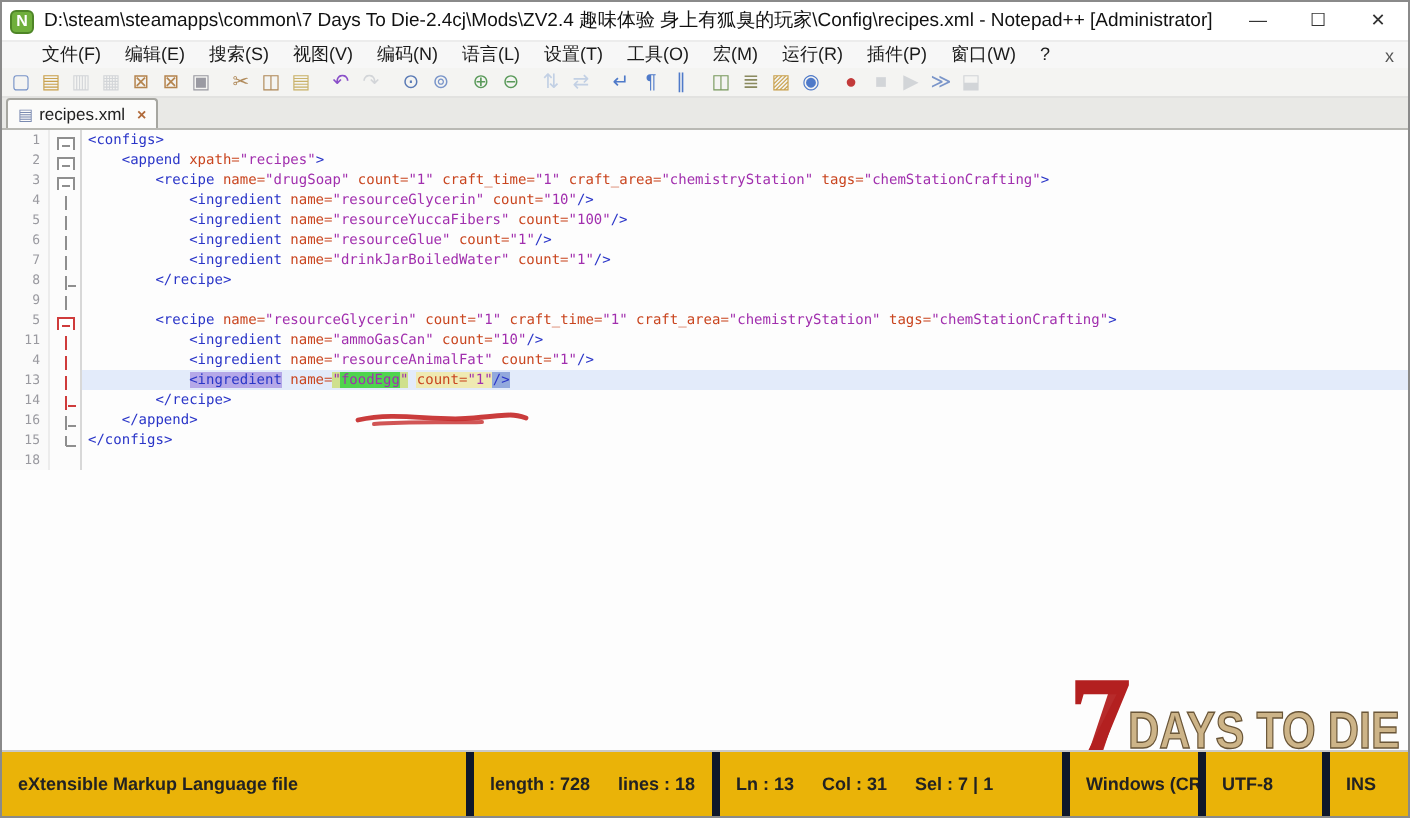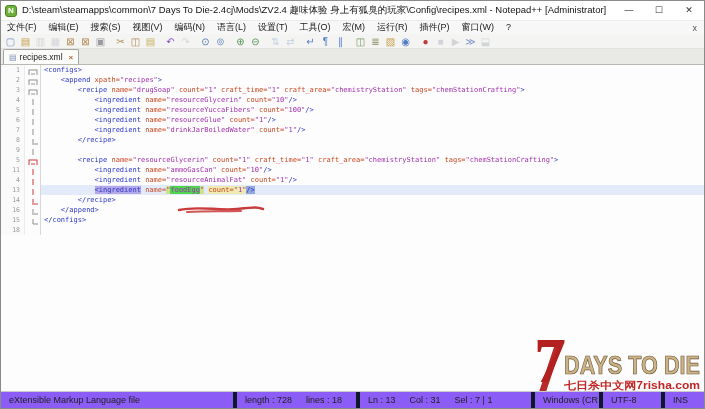--- a/index.html
+++ b/index.html
@@ -8,21 +8,21 @@
          font-family:"Liberation Sans", sans-serif; border:1px solid #8a8a8a; }
 
   
   .titlebar { height:20px; background:#ffffff; display:flex; align-items:center; border-bottom:1px solid #ececec; }
   .app-icon { width:12px; height:12px; margin:0 5px 0 4px; background:#6faf3c; border:1px solid #4e8527;
               border-radius:3px; color:#fff; font-size:8px; font-weight:bold; line-height:10px; text-align:center; }
   .title-text { flex:1; font-size:9.5px; color:#111; white-space:nowrap; overflow:hidden; }
   .win-btn { width:30px; height:19px; text-align:center; font-size:9px; color:#333; line-height:19px; }
 
   
-  .menubar { height:13px; background:#f7f7f7; display:flex; align-items:center; font-size:9px; color:#1a1a1a; }
+  .menubar { height:13px; background:#f7f7f7; display:flex; align-items:center; font-size:9px; color:#1a1a1a;padding-left:14px; }
   .menu-item { padding:0 6px; height:13px; line-height:13px; white-space:nowrap; }
   .menu-close { margin-left:auto; padding:0 7px; color:#555; font-size:9px; }
 
   
   .toolbar { height:15px; background:#f4f4f2; border-bottom:1px solid #e2e2e0; display:flex; align-items:center; padding-left:2px; }
   .tb-icon { width:13px; height:13px; margin:0 1px; font-size:10px; line-height:13px; text-align:center; }
   .tb-icon.sep { margin-left:6px; }
   .tb-icon.disabled { opacity:.55; }
 
   
@@ -38,22 +38,22 @@
   .ln { width:24px; text-align:right; padding-right:4px; font-family:"DejaVu Sans Mono",monospace;
         font-size:6.5px; line-height:10px; color:#9a9aa0; background:#fafafa; border-right:1px solid #ececec; }
   .fold { width:16px; border-right:1px solid #d8d8d8; background:#fcfcfc; }
   .txt { flex:1; white-space:pre; font-family:"DejaVu Sans Mono",monospace; font-size:7px; line-height:10px; color:#3a3a3a; padding-left:3px; }
   .row.hl .txt { background:#e3ebfa; }
   .tok-tag  { color:#2a35c8;text-align:right; }
   .tok-attr { color:#c9451f; }
   .tok-val  { color:#a12fae; }
 
   
-  .statusbar { position:absolute; left:0; right:0; bottom:0; height:17px; background:#8b5cf6; border-top:1px solid #c9c9c9;
-               display:flex; align-items:center; font-size:9px; color:#222; }
+  .statusbar { position:absolute; left:0; right:0; bottom:0; height:33px; background:#eab308; border-top:1px solid #c9c9c9;
+               display:flex; align-items:center; font-size:9px; color:#222;font-weight:bold; }
   .sb-seg { height:100%; display:flex; align-items:center; padding-left:8px; border-left:4px solid #0f172a; white-space:nowrap; overflow:hidden; }
   .sb-seg:first-child { border-left:none; }
   .sb-gap { margin-left:14px; }
 
   
   .overlay { position:absolute; left:0; top:0; width:705px; height:409px; pointer-events:none; }
   .watermark { position:absolute; right:0; bottom:10px; width:172px; height:82px; pointer-events:none; }
 </style>
 </head>
 <body>

